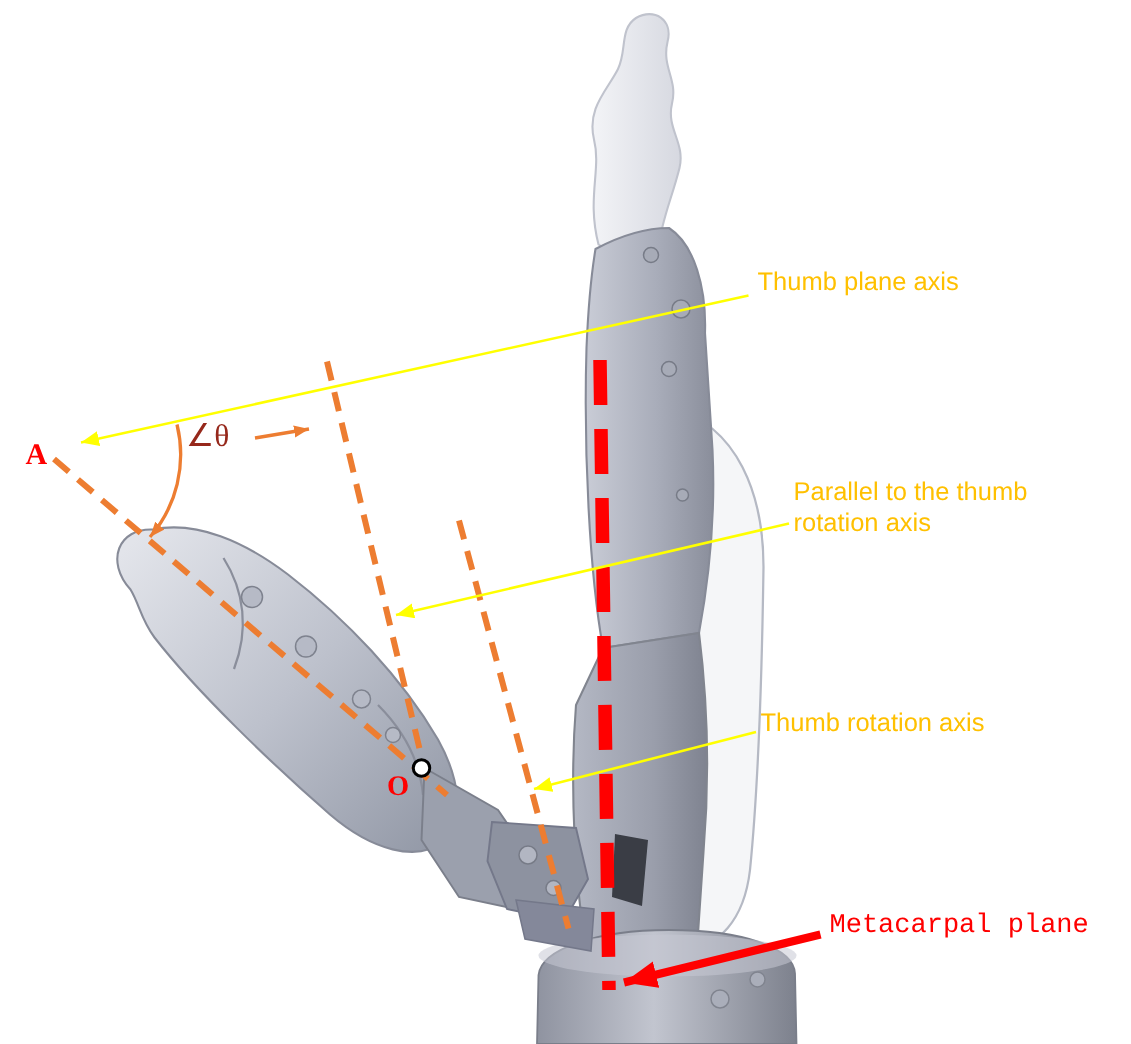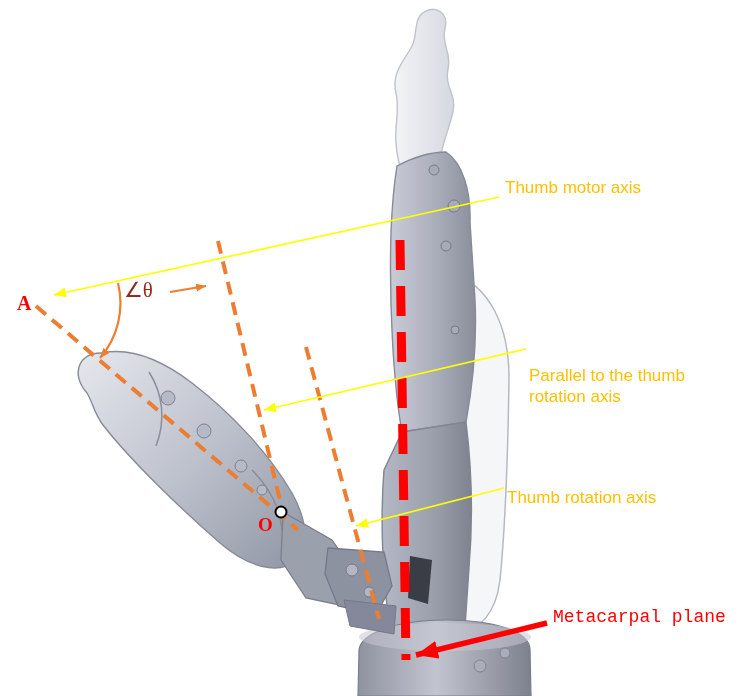--- a/index.html
+++ b/index.html
@@ -2,21 +2,21 @@
 <html style="--axis-line-yellow: #FFFF00; --label-gold: #FFC000; --dashed-orange: #ED7D31; --metacarpal-red: #FF0000; --angle-theta-red: #96281B; --point-label-red: #FF0000;"><head>
 <meta charset="utf-8">
 <style>
   html,body{margin:0;padding:0;background:#fff;}
   .stage{
     position:relative;width:754px;height:696px;background:#ffffff;
     overflow:hidden;font-family:"Liberation Sans",sans-serif;
   }
   svg.scene{position:absolute;left:0;top:0;}
   .label{position:absolute;white-space:nowrap;line-height:1.25;}
-  .label.multiline{white-space:normal;margin-top:48px;}
+  .label.multiline{white-space:normal;}
   .gold-label{color:var(--label-gold);font-size:17px;}
   .red-label{color:var(--metacarpal-red);font-size:18px;font-family:Liberation Mono, monospace;}
   .theta-label{color:var(--angle-theta-red);font-size:21px;font-family:"Liberation Serif",serif;}
   .point-label{color:var(--point-label-red);font-family:"Liberation Serif",serif;font-weight:bold;font-size:20px;}
 
   .yellow-line{stroke:var(--axis-line-yellow);stroke-width:1.7;fill:none;}
   .orange-dash{stroke:var(--dashed-orange);stroke-width:4;stroke-dasharray:13 8;fill:none;stroke-linecap:butt;}
   .orange-thin{stroke:var(--dashed-orange);stroke-width:2.2;fill:none;}
   .red-dash{stroke:var(--metacarpal-red);stroke-width:9;stroke-dasharray:30 16;fill:none;}
   .red-arrow-line{stroke:var(--metacarpal-red);stroke-width:5.5;fill:none;}
@@ -128,25 +128,25 @@
       <path class="yellow-line" d="M499,197 L54,295" marker-end="url(#arrowYellow)"></path>
       <path class="yellow-line" d="M526,349 L264,410" marker-end="url(#arrowYellow)"></path>
       <path class="yellow-line" d="M504,488 L356,526" marker-end="url(#arrowYellow)"></path>
 
       <path class="red-arrow-line" d="M547,623 L416,655" marker-end="url(#arrowRed)"></path>
 
       <circle cx="281" cy="512" r="5.5" fill="#FFFFFF" stroke="#000000" stroke-width="2"></circle>
     </g>
   </svg>
 
-  <div class="label gold-label" style="left:505px;top:177px;">Thumb motor axis</div>
+  <div class="label gold-label" style="left:505px;top:177px;">Thumb plane axis</div>
 
   <div class="label gold-label multiline" style="left:529px;top:317px;width:200px;">Parallel to the thumb rotation axis</div>
 
-  <div class="label gold-label" style="left:507px;top:471px;margin-top:16px;">Thumb rotation axis</div>
+  <div class="label gold-label" style="left:507px;top:471px;">Thumb rotation axis</div>
 
   <div class="label red-label" style="left:553px;top:606px;">Metacarpal plane</div>
 
   <div class="label theta-label" style="left:124px;top:277px;">∠θ</div>
 
   <div class="label point-label" style="left:17px;top:291px;">A</div>
 
   <div class="label point-label" style="left:258px;top:513px;font-size:19px;">O</div>
 
 </div>

